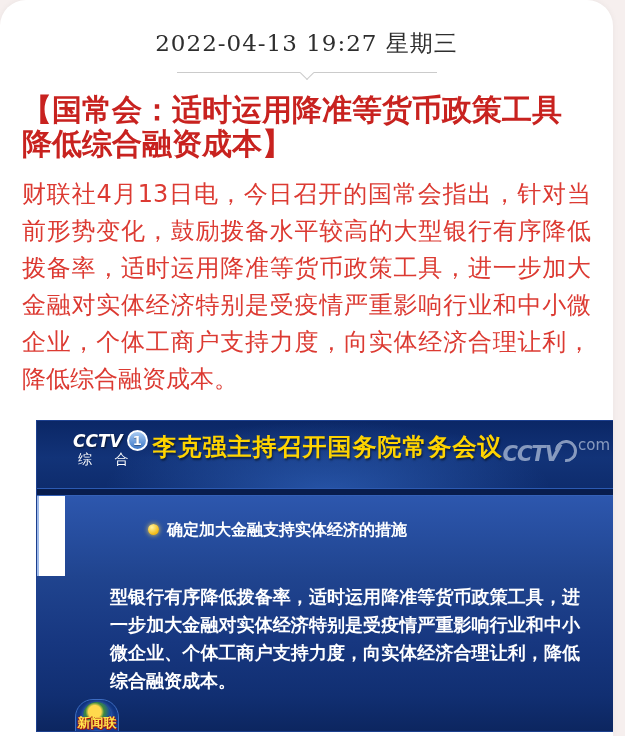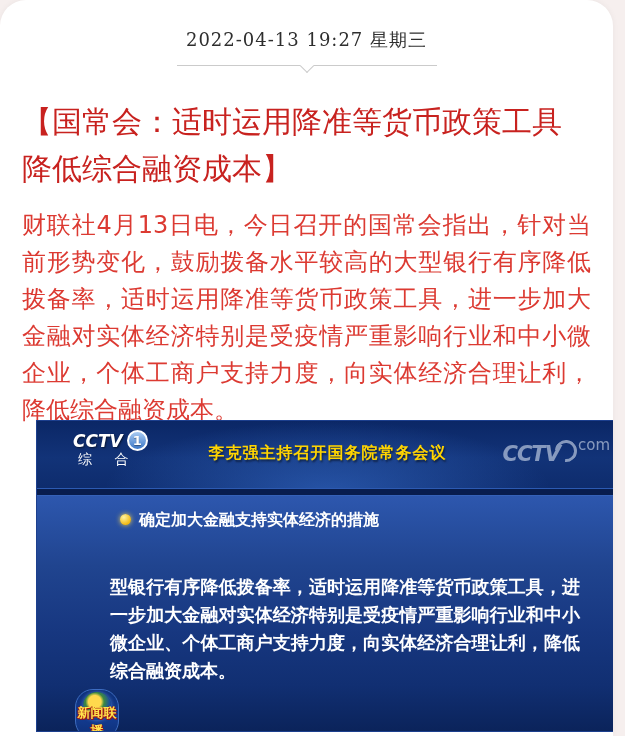--- a/index.html
+++ b/index.html
@@ -12,33 +12,33 @@
     position:relative; width:613px; height:736px;
     background:#ffffff;
     border-radius:26px 26px 0 0;
     box-shadow:0 0 6px rgba(0,0,0,.05);
     overflow:hidden;
   }
   
   .date {
     padding-top:28px; text-align:center;
     font-family:"DejaVu Serif","Liberation Serif",serif;
-    font-size:18px; color:#2e2e2e; letter-spacing:1px;
+    font-size:23px; color:#2e2e2e; letter-spacing:1px;
   }
   .divider { position:relative; width:260px; height:1px; margin:13px auto 0; background:#cbcbcb; }
   .divider .notch {
     position:absolute; left:50%; top:-4px; width:9px; height:9px;
     background:#fff; border-right:1px solid #cbcbcb; border-bottom:1px solid #cbcbcb;
     transform:translateX(-50%) rotate(45deg);
   }
   
   .headline {
-    margin:32px 22px 0;
+    margin:20px 22px 0;
     font-family:"DejaVu Serif","Liberation Serif",serif;
-    font-weight:400; font-size:30px; line-height:47px;
+    font-weight:700; font-size:30px; line-height:34px;
     color:#c8221f;
   }
   .body-text {
     margin:15px 22px 12px;
     font-size:24px; line-height:37px;
     color:#dc3a32; text-align:justify;
   }
   
   .tv {
     position:absolute; left:36px; top:420px; width:583px; height:312px;
@@ -47,22 +47,22 @@
     box-shadow:inset 2px 0 0 rgba(80,130,215,.55), inset 0 1px 0 rgba(80,130,215,.4);
     overflow:hidden; box-sizing:border-box;
   }
   .tv-banner {
     position:relative; height:67px; flex:0 0 auto;
     background:
       radial-gradient(ellipse 55% 150% at 50% 105%, rgba(62,122,222,.5), rgba(0,0,0,0) 70%),
       linear-gradient(180deg,#0b2766 0%, #123378 55%, #0e2c6d 100%);
   }
   .tv-title {
-    text-align:center; padding-top:22px;
-    font-size:16px; font-weight:700; color:#ffd400; letter-spacing:1px;
+    text-align:center; padding-top:10px;
+    font-size:24px; font-weight:700; color:#ffd400; letter-spacing:1px;
     text-shadow:1px 2px 2px rgba(0,0,0,.5);
   }
   
   .cctv1 { position:absolute; left:36px; top:9px; }
   .cctv1-top { display:flex; align-items:center; }
   .cctv-word {
     color:#fff; font-style:italic; font-weight:bold; font-size:17px;
     text-shadow:1px 1px 2px rgba(0,0,0,.55);
   }
   .cctv-one {
@@ -79,22 +79,23 @@
   .wm-circle {
     width:16px; height:16px; border:3px solid #e8f0fb; border-left-color:transparent;
     border-radius:50%; margin:0 1px 4px -5px; transform:rotate(-40deg);
   }
   .wm-com { font-size:15px; margin-bottom:12px; }
   
   .tv-sep { flex:0 0 auto; height:8px; background:#081d4e; border-top:1px solid #2c5ab2; border-bottom:1px solid #3562b8; box-sizing:border-box; }
   
   .tv-bullets {
     flex:0 0 auto; height:58px; display:flex;
-    padding:12px 0 0 83px; box-sizing:content-box;
+    padding:22px 0 0 83px; box-sizing:content-box;
     background:linear-gradient(180deg,#2d57ae 0%, #20448f 100%);
+    margin-left:28px;
   }
   .dot {
     flex:0 0 auto; width:11px; height:11px; border-radius:50%; margin-top:6px;
     background:radial-gradient(circle at 35% 30%, #fff3a0, #f2b913 70%);
     box-shadow:0 0 5px rgba(255,220,80,.9);
   }
   .bullet-lines { margin-left:8px; color:#fff; font-weight:700; font-size:16px; line-height:23px; }
   
   .tv-para {
     flex:1 1 auto;

